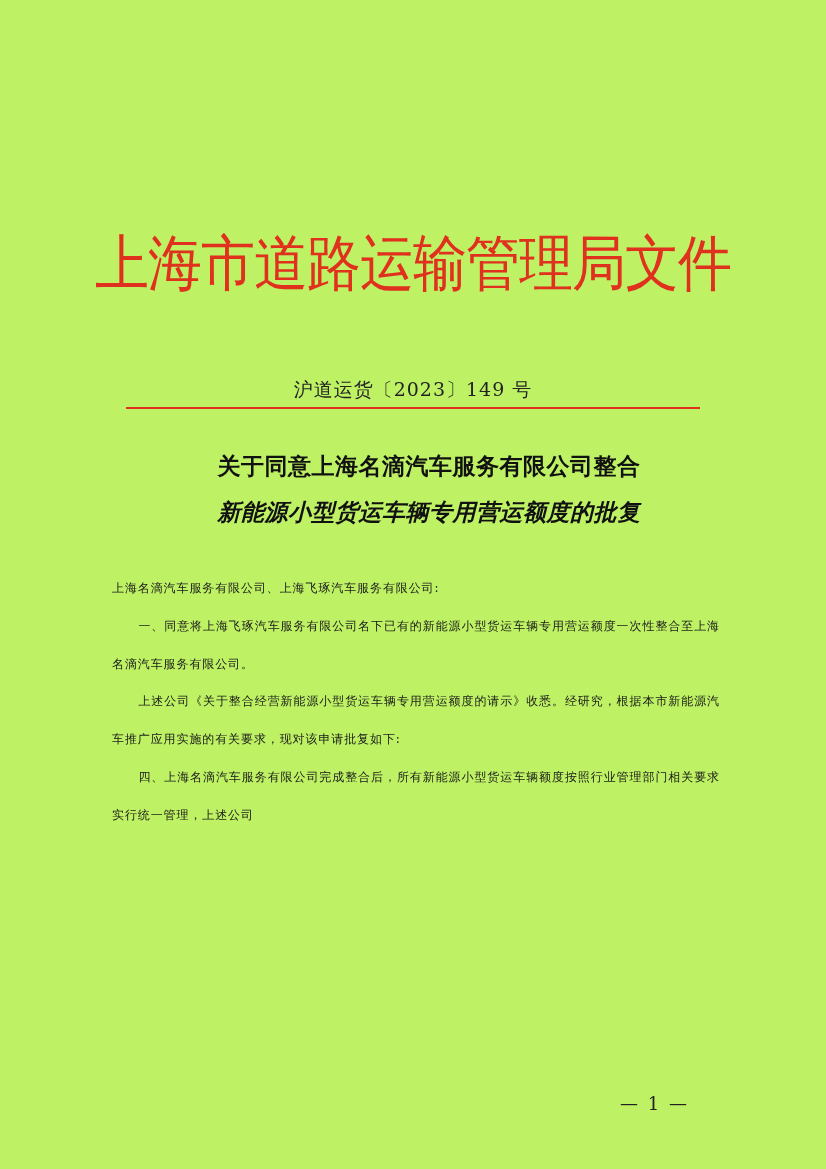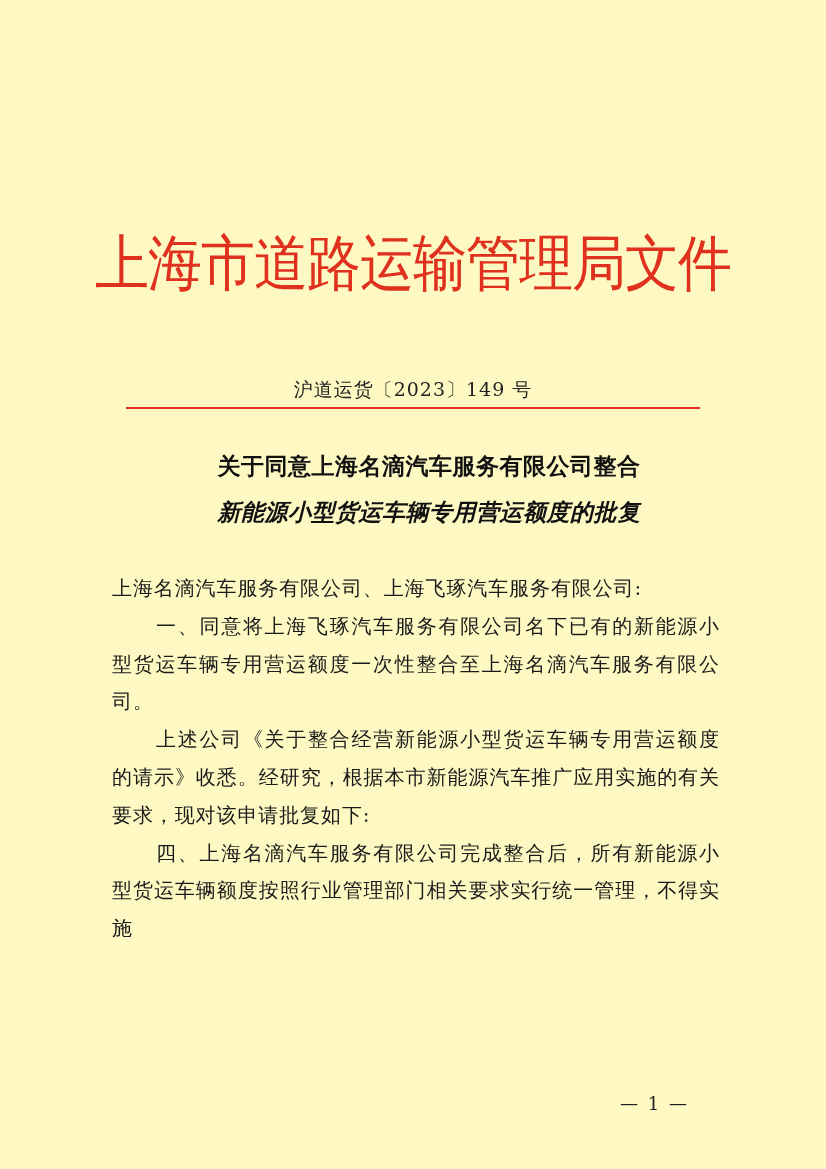--- a/index.html
+++ b/index.html
@@ -11,21 +11,21 @@
       width: 826px;
       height: 1169px;
       position: relative;
       overflow: hidden;
       font-family: "DejaVu Serif", "Liberation Serif", serif;
       color: #1a1a1a;
     }
     .page {
       position: absolute;
       inset: 0;
-      background: #fef9c3;
+      background: #bef264;
     }
     .masthead {
       position: absolute;
       left: 0;
       top: 226px;
       width: 826px;
       text-align: center;
       font-family: "DejaVu Serif", "Liberation Serif", serif;
       font-size: 54px;
       line-height: 76px;
@@ -66,21 +66,21 @@
       color: #111;
       letter-spacing: 0.5px;
     }
     .title.l1 { top: 451px; }
     .title.l2 { top: 497px; font-style: italic; }
     .body {
       position: absolute;
       left: 112px;
       top: 570px;
       width: 608px;
-      font-size: 20px;
+      font-size: 12px;
       line-height: 37.8px;
       color: #1a1a1a;
       letter-spacing: 0.9px;
     }
     .body p {
       margin: 0;
       text-align: justify;
       text-align-last: left;
     }
     .body p.indent {
@@ -104,17 +104,17 @@
   <div class="docnum">沪道运货〔2023〕149 号</div>
   <div class="redline"></div>
 
   <div class="title l1">关于同意上海名滴汽车服务有限公司整合</div>
   <div class="title l2">新能源小型货运车辆专用营运额度的批复</div>
 
   <div class="body">
     <p>上海名滴汽车服务有限公司、上海飞琢汽车服务有限公司:</p>
     <p class="indent">一、同意将上海飞琢汽车服务有限公司名下已有的新能源小型货运车辆专用营运额度一次性整合至上海名滴汽车服务有限公司。</p>
     <p class="indent">上述公司《关于整合经营新能源小型货运车辆专用营运额度的请示》收悉。经研究，根据本市新能源汽车推广应用实施的有关要求，现对该申请批复如下:</p>
-    <p class="indent">四、上海名滴汽车服务有限公司完成整合后，所有新能源小型货运车辆额度按照行业管理部门相关要求实行统一管理，不得实施</p>
+    <p class="indent">四、上海名滴汽车服务有限公司完成整合后，所有新能源小型货运车辆额度按照行业管理部门相关要求实行统一管理，上述公司</p>
   </div>
 
   <div class="pagenum">— 1 —</div>
 </div>
 
 </body></html>

